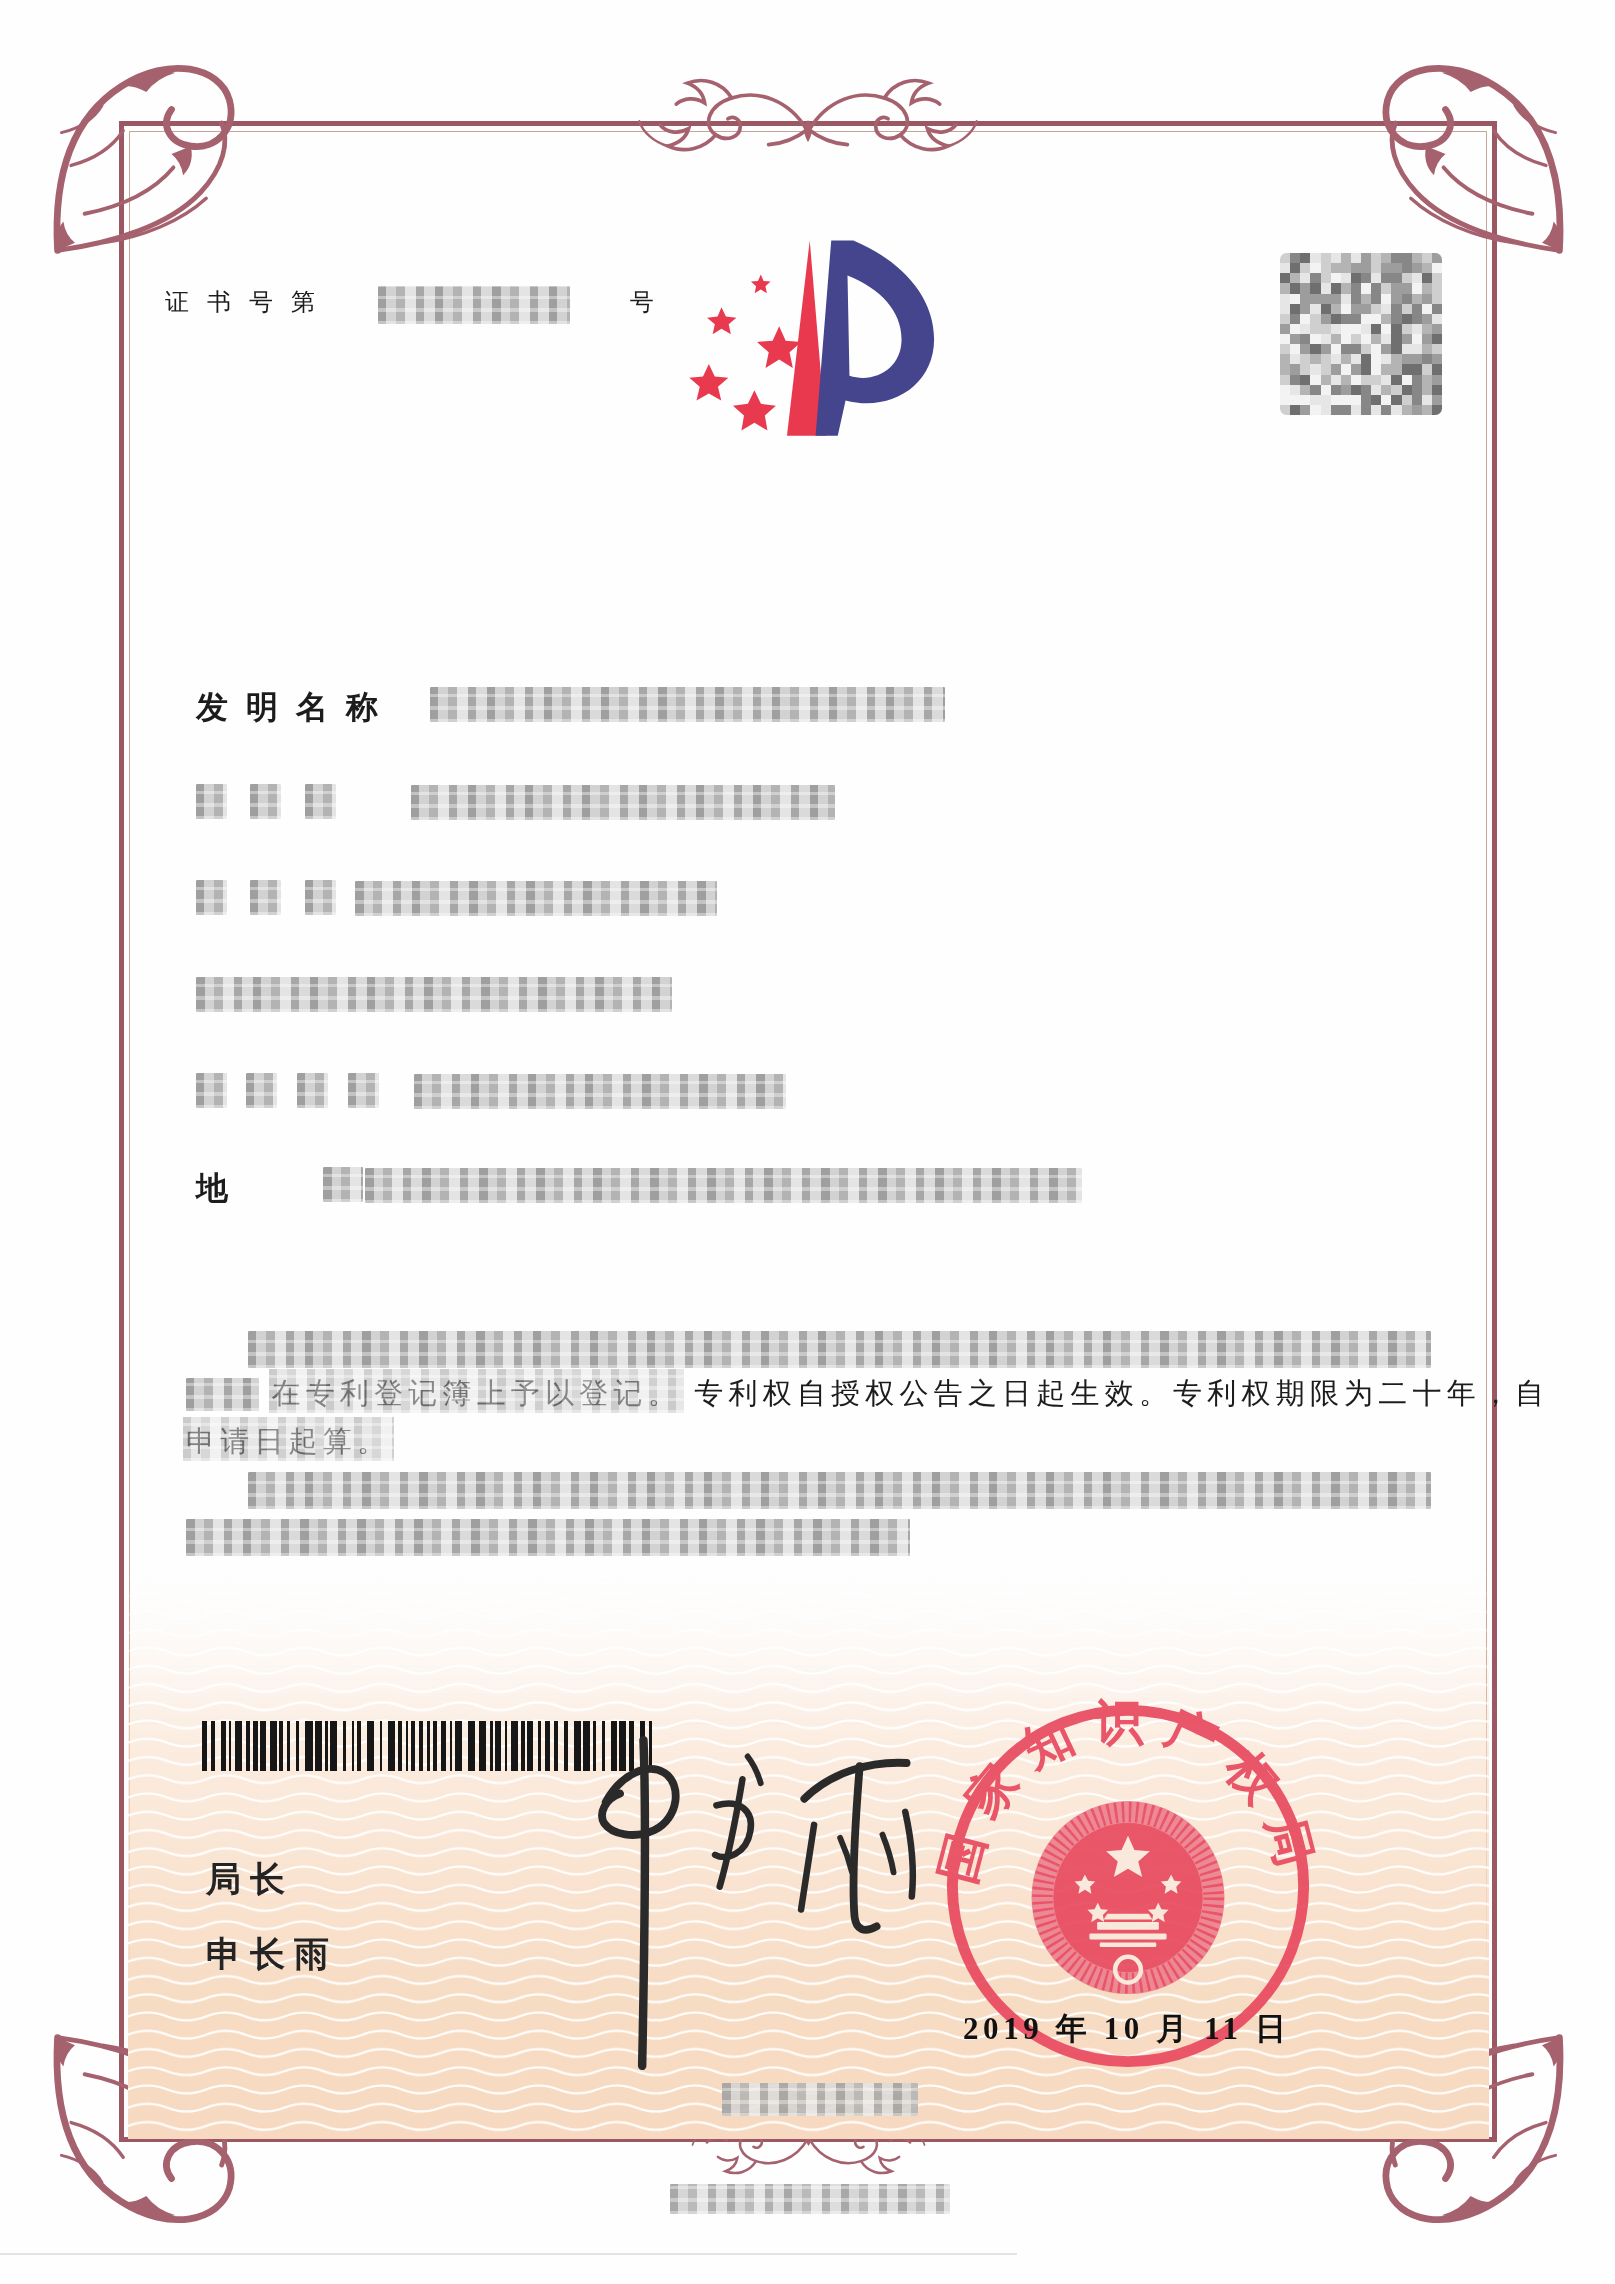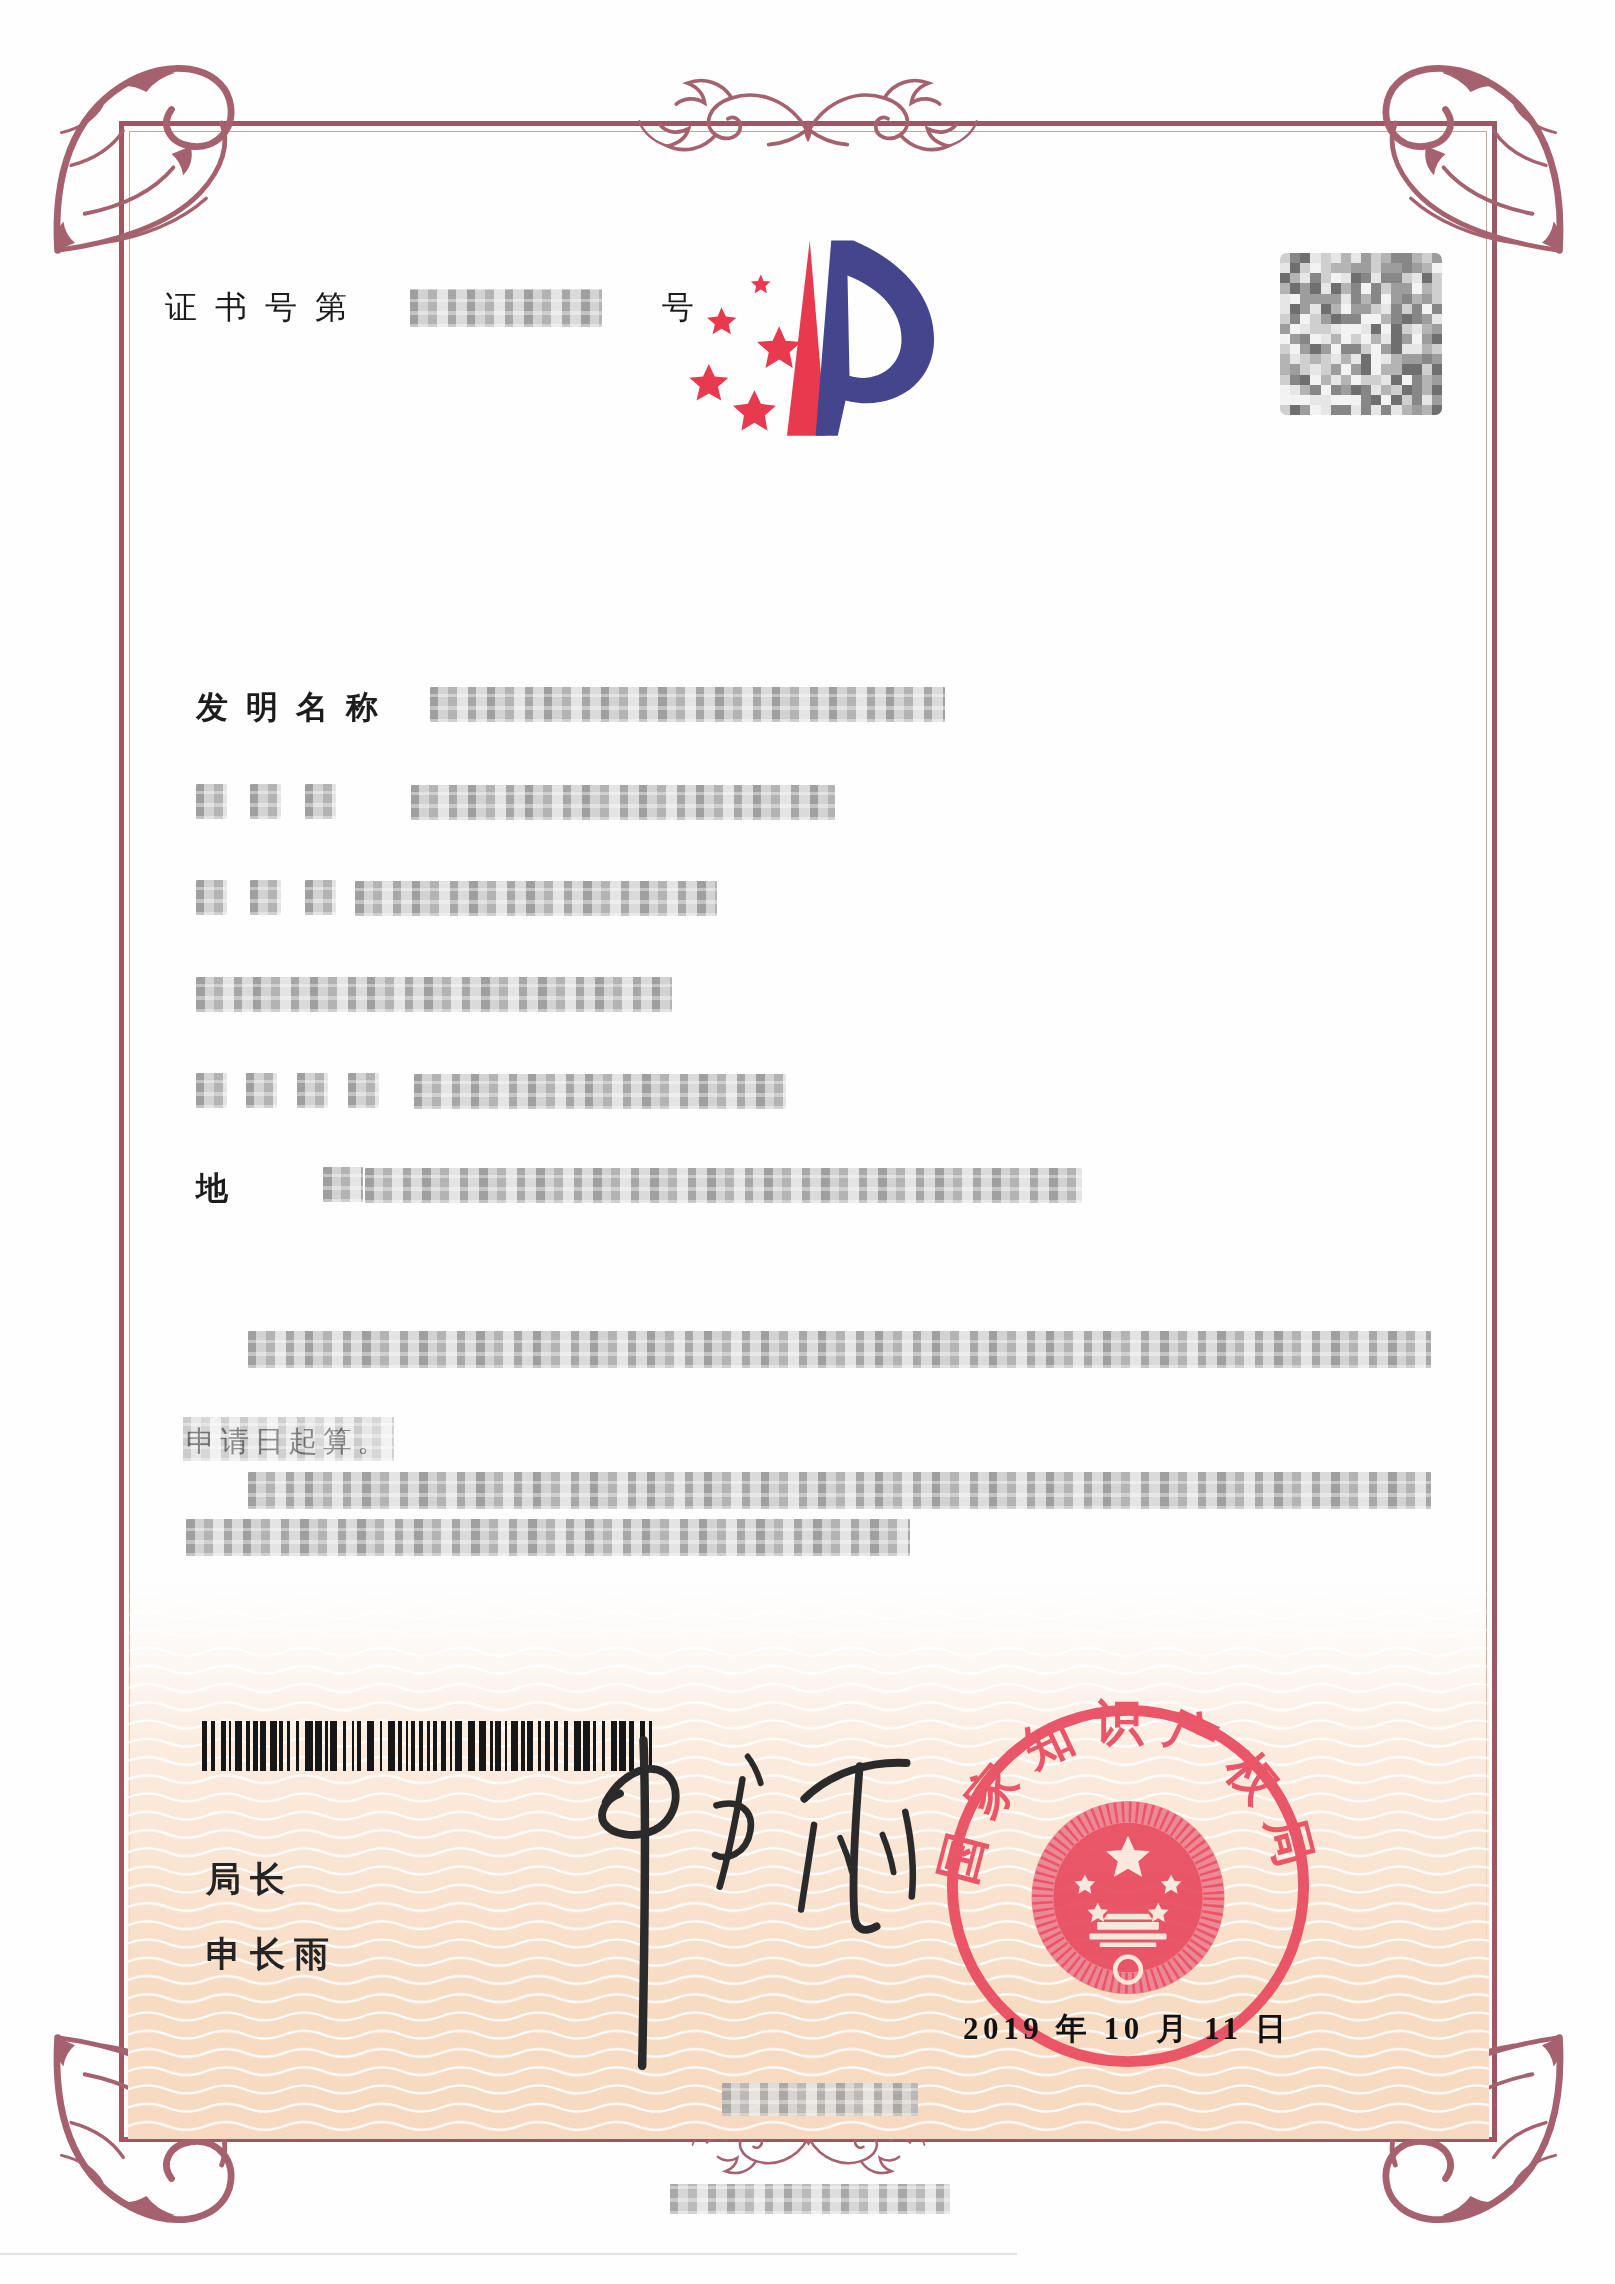--- a/index.html
+++ b/index.html
@@ -45,22 +45,22 @@
   .ghost::after{
     content:"";position:absolute;left:-2.6px;right:-2.6px;top:-5.2px;bottom:-1.3px;
     background-image:
       repeating-linear-gradient(0deg, rgba(255,255,255,.4) 0 3.3px, rgba(0,0,0,0) 3.3px 11.7px),
       repeating-linear-gradient(90deg,#a3a3a3 0 8.5px,#d6d6d6 8.5px 17.6px,#b8b8b8 17.6px 27px,#e8e8e8 27px 38px,#ababab 38px 46px,#dedede 46px 57px);
     opacity:.55;
   }
 
   
   .certno{
-    left:165px;top:286px;font-size:32px;letter-spacing:18px;
-    display:flex;align-items:center;white-space:nowrap;gap:40px;
+    left:165px;top:286px;font-size:24px;letter-spacing:18px;
+    display:flex;align-items:flex-start;white-space:nowrap;gap:40px;
   }
   .certno .mosaic{width:192px;height:38px;margin:0 19.6px 0 5.2px;}
 
   .logo{left:675px;top:235px;width:263px;height:210px;}
   .qr{
     left:1280px;top:253px;width:162px;height:162px;
     display:grid;grid-template-columns:repeat(16,1fr);grid-template-rows:repeat(16,1fr);
     border-radius:6.5px;overflow:hidden;
   }
 
@@ -489,20 +489,25 @@
   </div>
 
   <div class="row" style="top:1167px">
     <span class="flabel" style="left:196px">地</span>
     <span class="mosaic lblk" style="left:323px;width:40px"></span>
     <span class="mosaic vblk" style="left:365px;width:717px"></span>
   </div>
 
 
   <div class="abs mosaic" style="left:248px;top:1331px;width:1183px;height:37px"></div>
+  <div class="abs bodyline" style="left:186px;top:1374px">
+    <span class="mosaic" style="display:inline-block;width:73px;height:33px;vertical-align:-7.8px"></span>
+    <span class="ghost">在专利登记簿上予以登记。</span>
+    <span>专利权自授权公告之日起生效。专利权期限为二十年，自</span>
+  </div>
   <div class="abs bodyline" style="left:186px;top:1422px">
     <span class="ghost">申请日起算。</span>
   </div>
   <div class="abs mosaic" style="left:248px;top:1472px;width:1183px;height:37px"></div>
   <div class="abs mosaic" style="left:186px;top:1519px;width:724px;height:37px"></div>
 
   <div class="abs barcode" id="barcode">
       <i style="width: 5.2px; margin-right: 3.9px;"></i>
       <i style="width: 3.9px; margin-right: 5.9px;"></i>
       <i style="width: 5.2px; margin-right: 2.6px;"></i>

